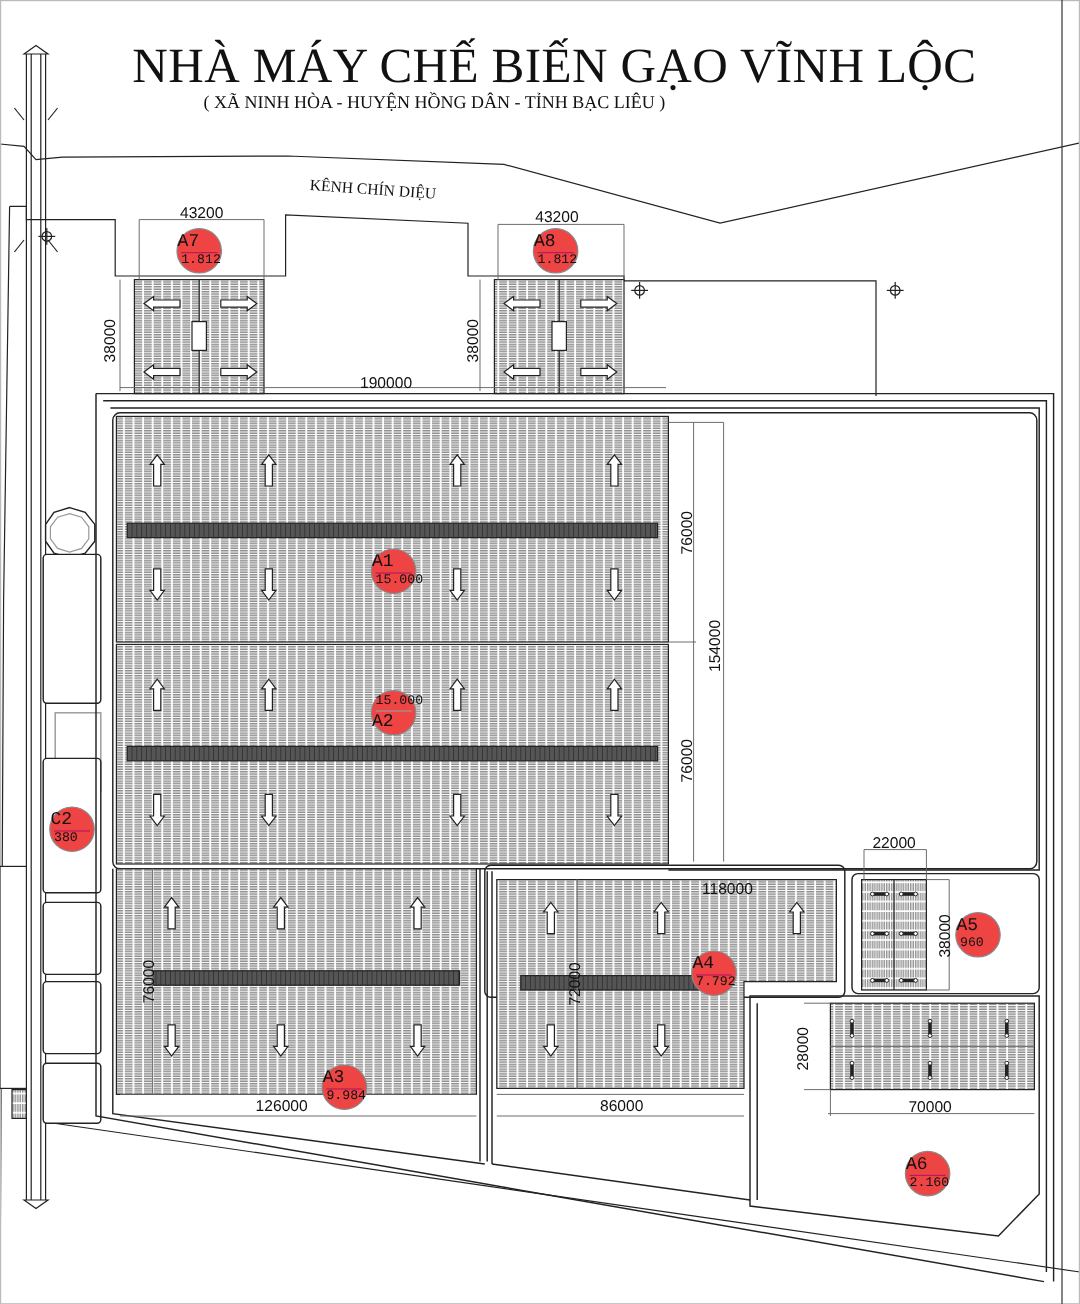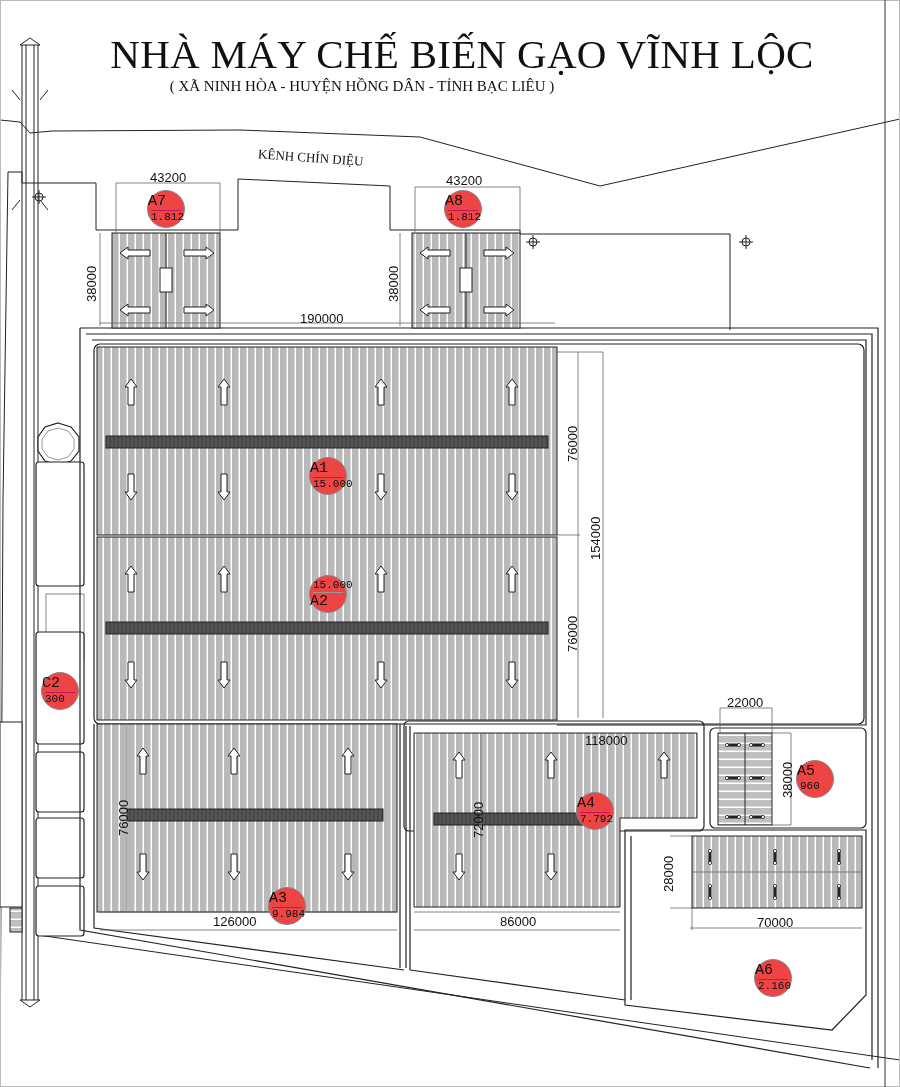--- a/index.html
+++ b/index.html
@@ -290,14 +290,14 @@
 <div class="tag" style="left:796px;top:760px;">
   <span class="code">A5</span>
   <span class="area" style="border-top:none;">960</span>
 </div>
 <div class="tag" style="left:754px;top:959px;">
   <span class="code">A6</span>
   <span class="area">2.160</span>
 </div>
 <div class="tag" style="left:41px;top:672px;">
   <span class="code">C2</span>
-  <span class="area">300</span>
+  <span class="area">380</span>
 </div>
 
 </body></html>

